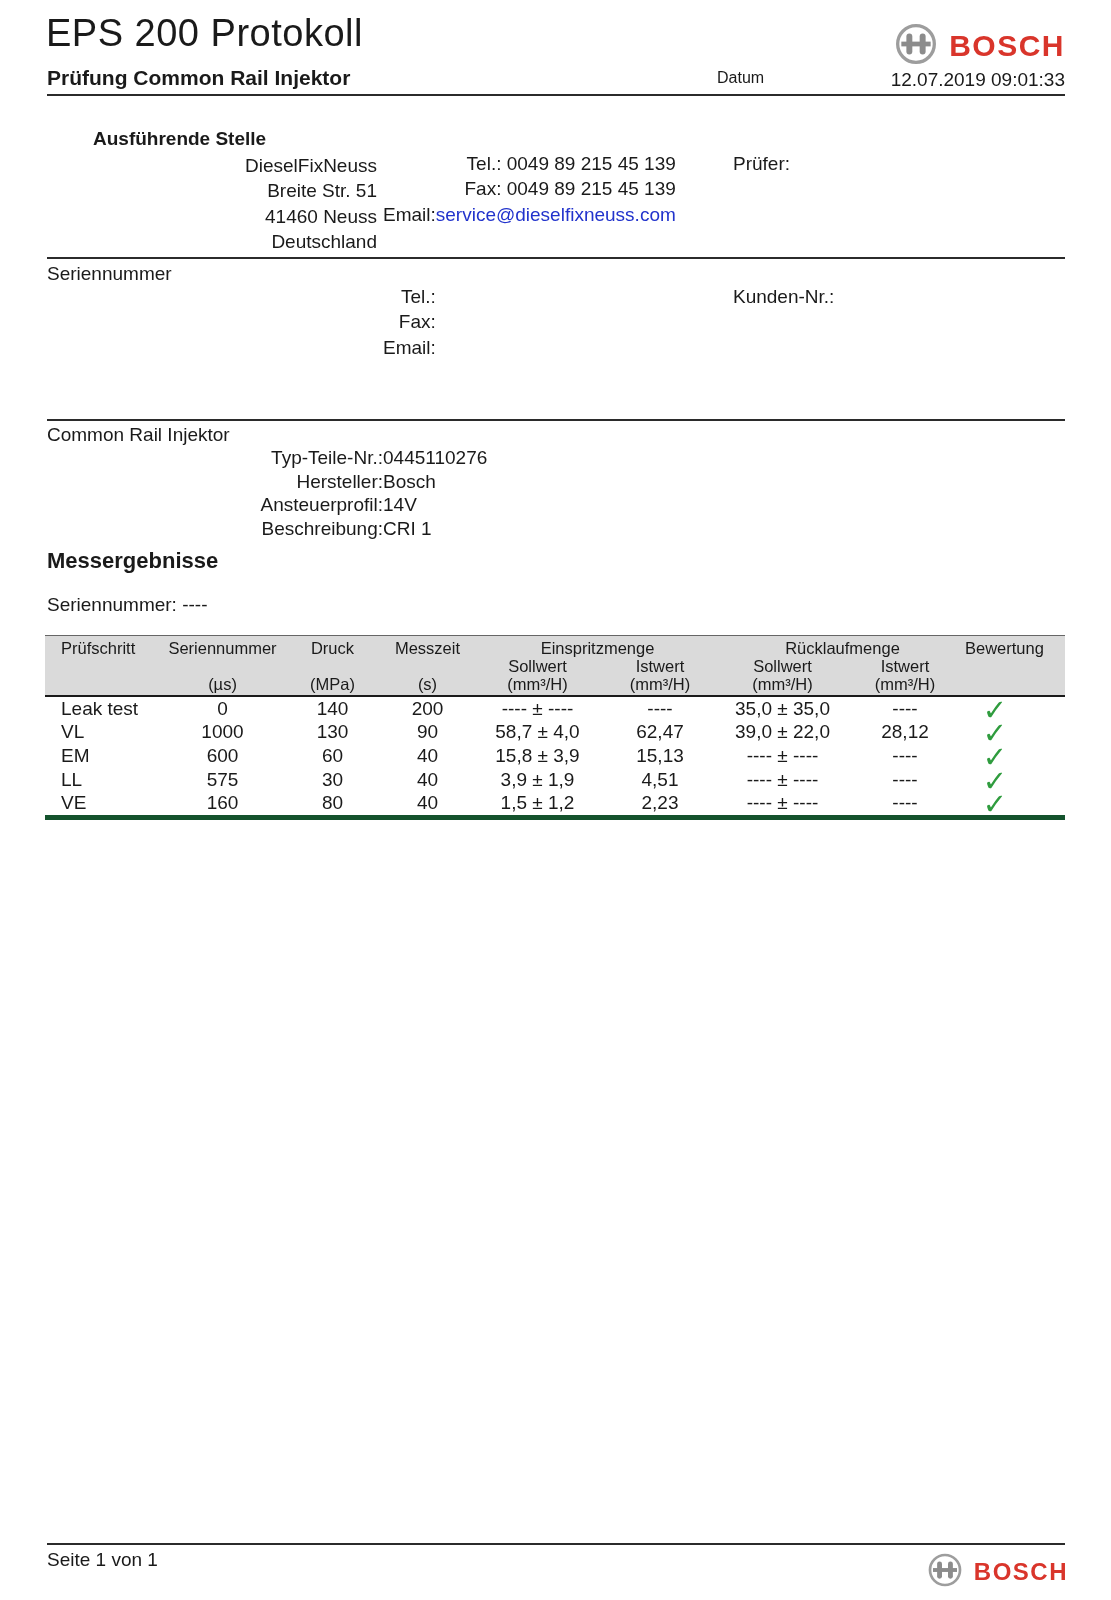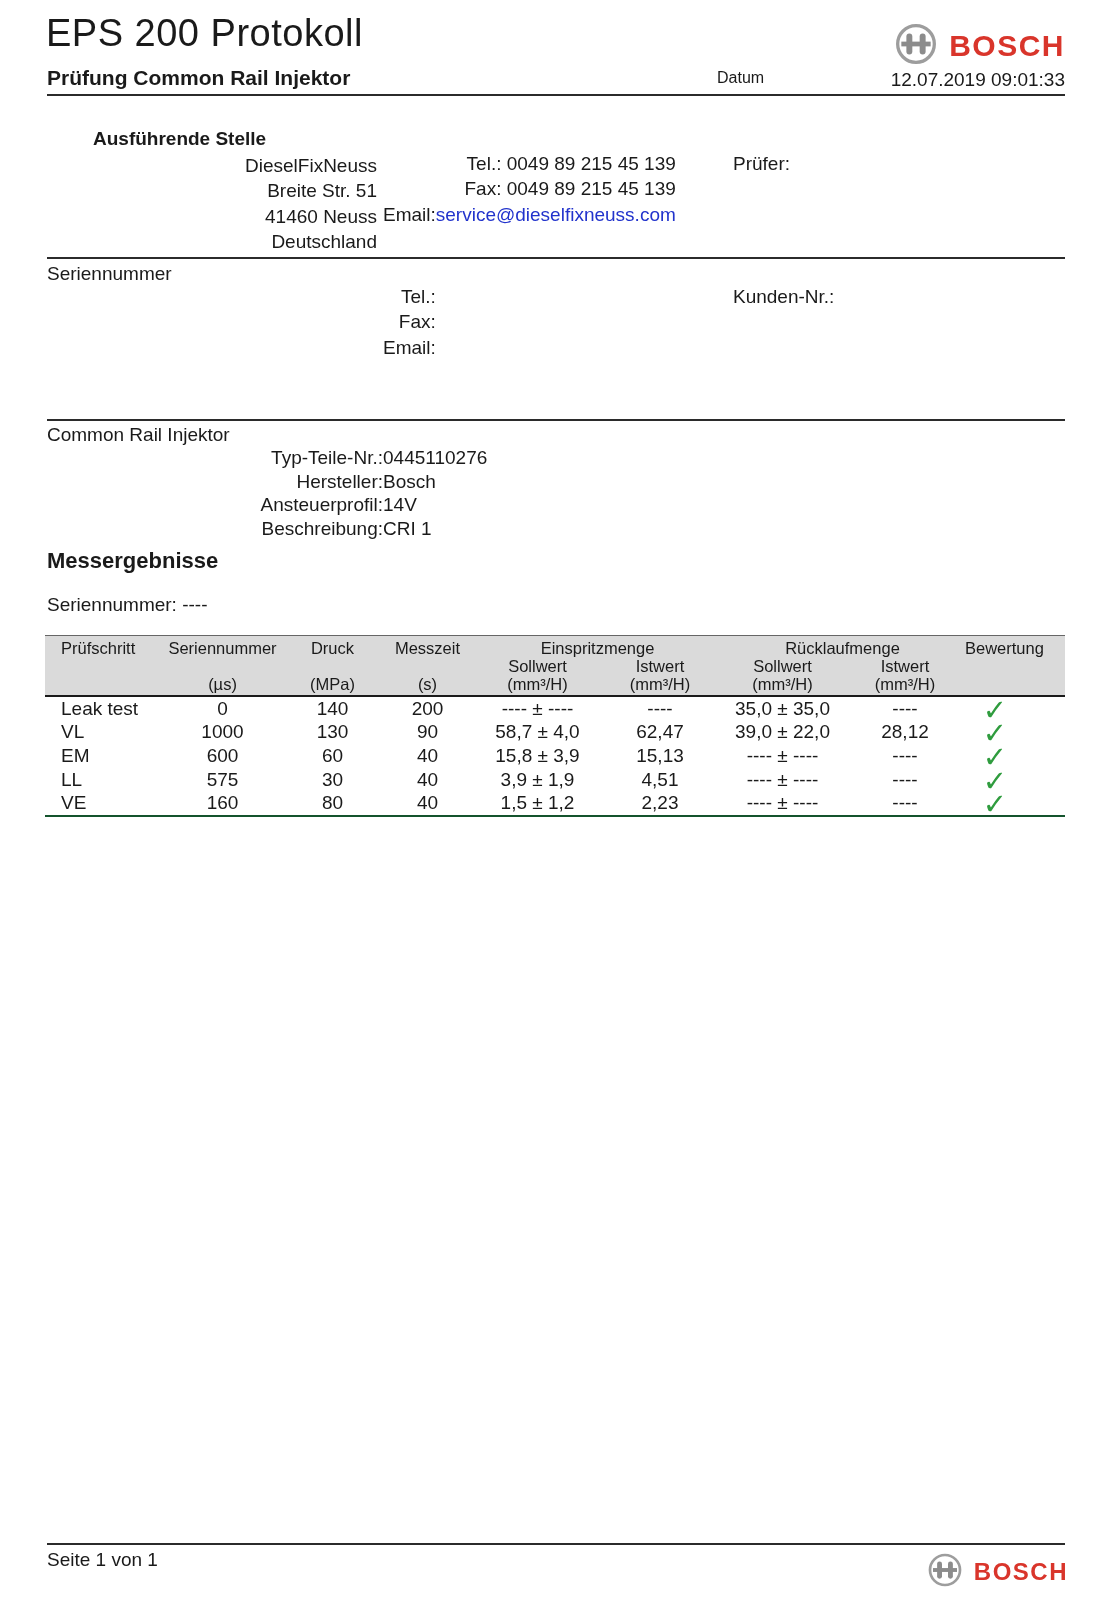--- a/index.html
+++ b/index.html
@@ -49,21 +49,21 @@
   .c1{width:115px; text-align:left; padding-left:16px;}
   .c2{width:125px; text-align:center;}
   .c3{width:95px;  text-align:center;}
   .c4{width:95px;  text-align:center;}
   .c5{width:125px; text-align:center;}
   .c6{width:120px; text-align:center;}
   .c7{width:125px; text-align:center;}
   .c8{width:120px; text-align:center;}
   .c9{width:100px; text-align:right; padding-right:30px;}
   .cgroup { width:245px; text-align:center; }
-  .tbody { border-bottom:2px solid #14532d; }
+  .tbody { border-bottom:5px solid #14532d; }
   .check {
     display:inline-block; font-size:29px; line-height:18px; font-weight:700;
     color:var(--check-green,#2f9c3e); transform:translate(-28px,4px);
   }
 
   .footer-line { top:1543px; height:2px; }
   .footer-page { left:47px; top:1549px; font-size:19px; }
 </style>
 </head>
 <body>

